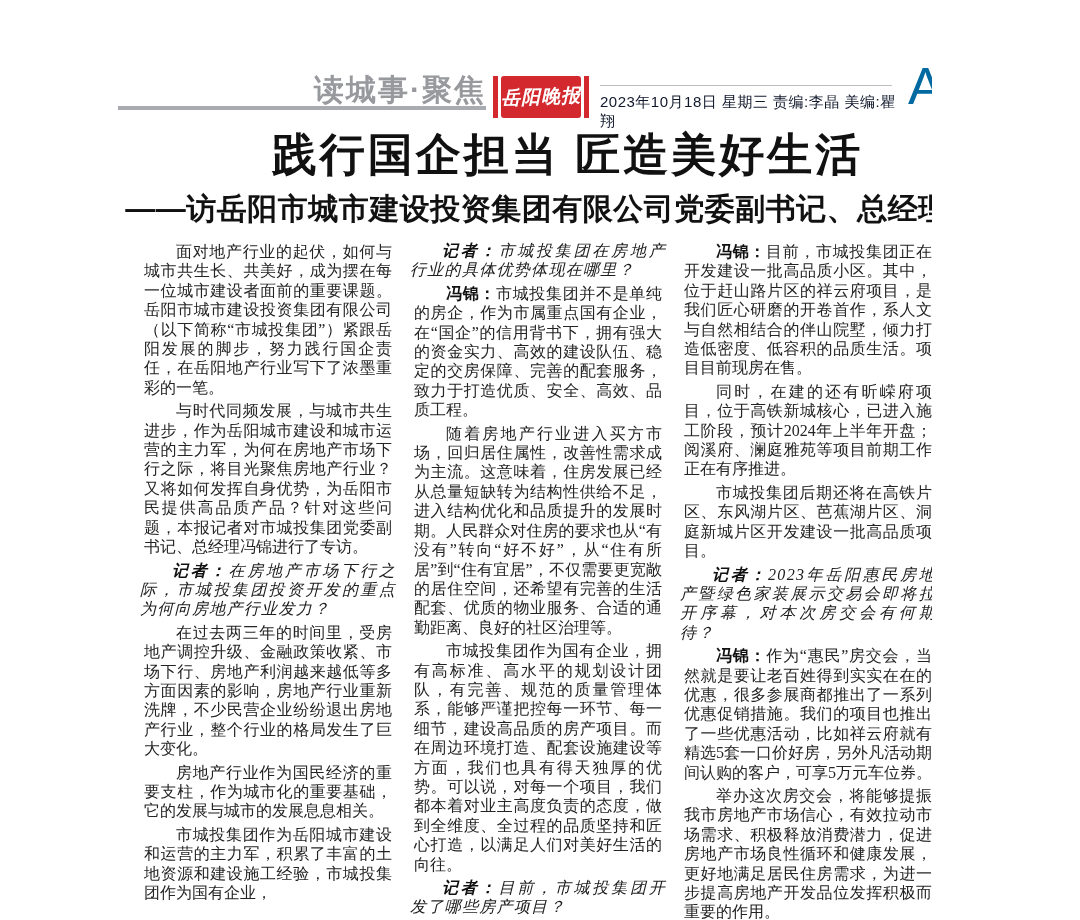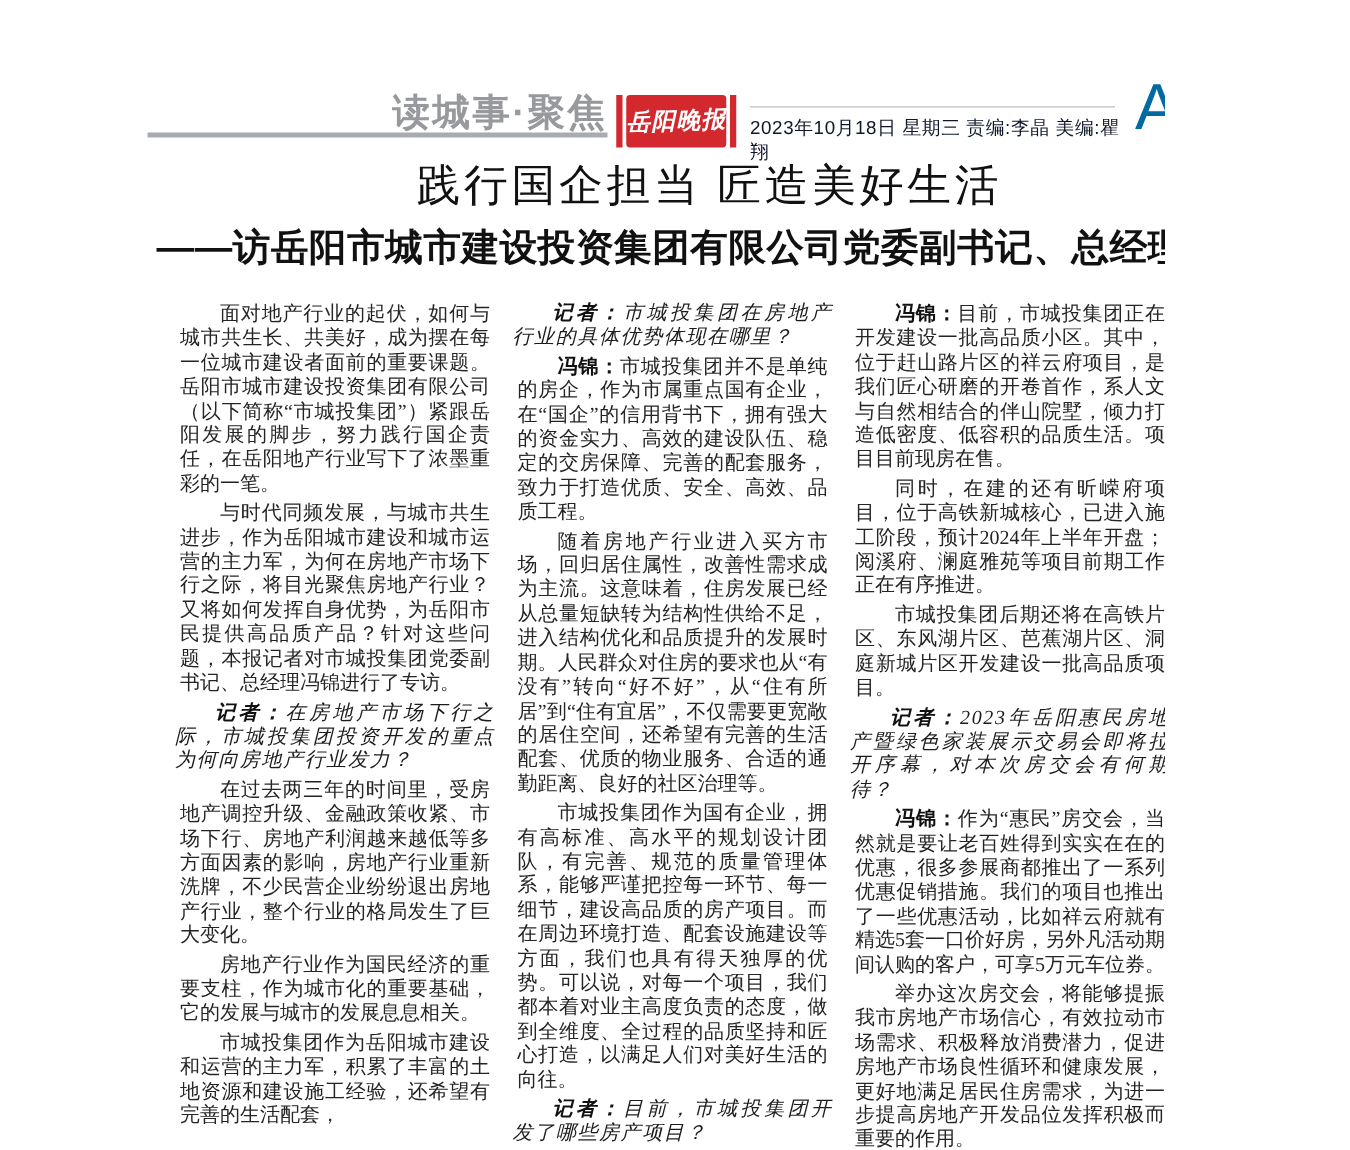--- a/index.html
+++ b/index.html
@@ -20,21 +20,21 @@
         letter-spacing:1px;transform:rotate(-2deg);font-family:"Liberation Serif",serif;}
   .date-rule{position:absolute;left:600px;top:85px;width:292px;height:1px;background:#bfbfbf;}
   .date-line{position:absolute;left:600px;top:93px;width:300px;font-size:15px;color:#0f172a;
         font-family:Liberation Sans, sans-serif;letter-spacing:.5px;}
   .page-number{position:absolute;left:908px;top:56px;font-family:"Liberation Sans","DejaVu Sans",sans-serif;
         font-size:52px;font-weight:500;color:#0369a1;}
 
   
   .headline{position:absolute;left:110px;top:130px;width:915px;text-align:center;
         font-family:"Liberation Sans","DejaVu Sans",sans-serif;color:#111;}
-  .headline .title{font-size:35px;font-weight:400;letter-spacing:3px;line-height:1.1;}
+  .headline .title{font-size:45px;font-weight:700;letter-spacing:3px;line-height:1.1;}
   .headline .subtitle{font-size:30px;font-weight:800;letter-spacing:.5px;margin-top:9px;white-space:nowrap;}
 
   
   .columns{position:absolute;left:140px;top:238px;width:796px;display:flex;gap:14px;}
   .col{flex:1 1 0;font-size:16px;line-height:19.4px;text-align:justify;color:#242424;}
   .para{margin:4px;text-indent:2em;}
   .para b{font-family:Liberation Serif, serif;font-weight:bold;color:#111;}
   .cont{text-indent:0;}
   .question{font-style:italic;letter-spacing:1.3px;margin:3px 0;color:#1c1c1c;}
   .byline{text-indent:0;text-align:right;font-family:"Liberation Sans","DejaVu Sans",sans-serif;
@@ -68,21 +68,21 @@
   </div>
 
   <div class="columns">
     <div class="col">
       <div>
           <p class="para para">面对地产行业的起伏，如何与城市共生长、共美好，成为摆在每一位城市建设者面前的重要课题。岳阳市城市建设投资集团有限公司（以下简称“市城投集团”）紧跟岳阳发展的脚步，努力践行国企责任，在岳阳地产行业写下了浓墨重彩的一笔。</p>
           <p class="para para">与时代同频发展，与城市共生进步，作为岳阳城市建设和城市运营的主力军，为何在房地产市场下行之际，将目光聚焦房地产行业？又将如何发挥自身优势，为岳阳市民提供高品质产品？针对这些问题，本报记者对市城投集团党委副书记、总经理冯锦进行了专访。</p>
           <p class="para question"><b>记者：</b>在房地产市场下行之际，市城投集团投资开发的重点为何向房地产行业发力？</p>
           <p class="para para">在过去两三年的时间里，受房地产调控升级、金融政策收紧、市场下行、房地产利润越来越低等多方面因素的影响，房地产行业重新洗牌，不少民营企业纷纷退出房地产行业，整个行业的格局发生了巨大变化。</p>
           <p class="para para">房地产行业作为国民经济的重要支柱，作为城市化的重要基础，它的发展与城市的发展息息相关。</p>
-          <p class="para para">市城投集团作为岳阳城市建设和运营的主力军，积累了丰富的土地资源和建设施工经验，还希望有完善的生活配套，</p>
+          <p class="para para">市城投集团作为岳阳城市建设和运营的主力军，积累了丰富的土地资源和建设施工经验，市城投集团作为国有企业，</p>
         </div>
     </div>
     <div class="col">
       <div>
           <p class="para question"><b>记者：</b>市城投集团在房地产行业的具体优势体现在哪里？</p>
           <p class="para answer"><b>冯锦：</b>市城投集团并不是单纯的房企，作为市属重点国有企业，在“国企”的信用背书下，拥有强大的资金实力、高效的建设队伍、稳定的交房保障、完善的配套服务，致力于打造优质、安全、高效、品质工程。</p>
           <p class="para para">随着房地产行业进入买方市场，回归居住属性，改善性需求成为主流。这意味着，住房发展已经从总量短缺转为结构性供给不足，进入结构优化和品质提升的发展时期。人民群众对住房的要求也从“有没有”转向“好不好”，从“住有所居”到“住有宜居”，不仅需要更宽敞的居住空间，还希望有完善的生活配套、优质的物业服务、合适的通勤距离、良好的社区治理等。</p>
           <p class="para para">市城投集团作为国有企业，拥有高标准、高水平的规划设计团队，有完善、规范的质量管理体系，能够严谨把控每一环节、每一细节，建设高品质的房产项目。而在周边环境打造、配套设施建设等方面，我们也具有得天独厚的优势。可以说，对每一个项目，我们都本着对业主高度负责的态度，做到全维度、全过程的品质坚持和匠心打造，以满足人们对美好生活的向往。</p>
           <p class="para question"><b>记者：</b>目前，市城投集团开发了哪些房产项目？</p>
         </div>

